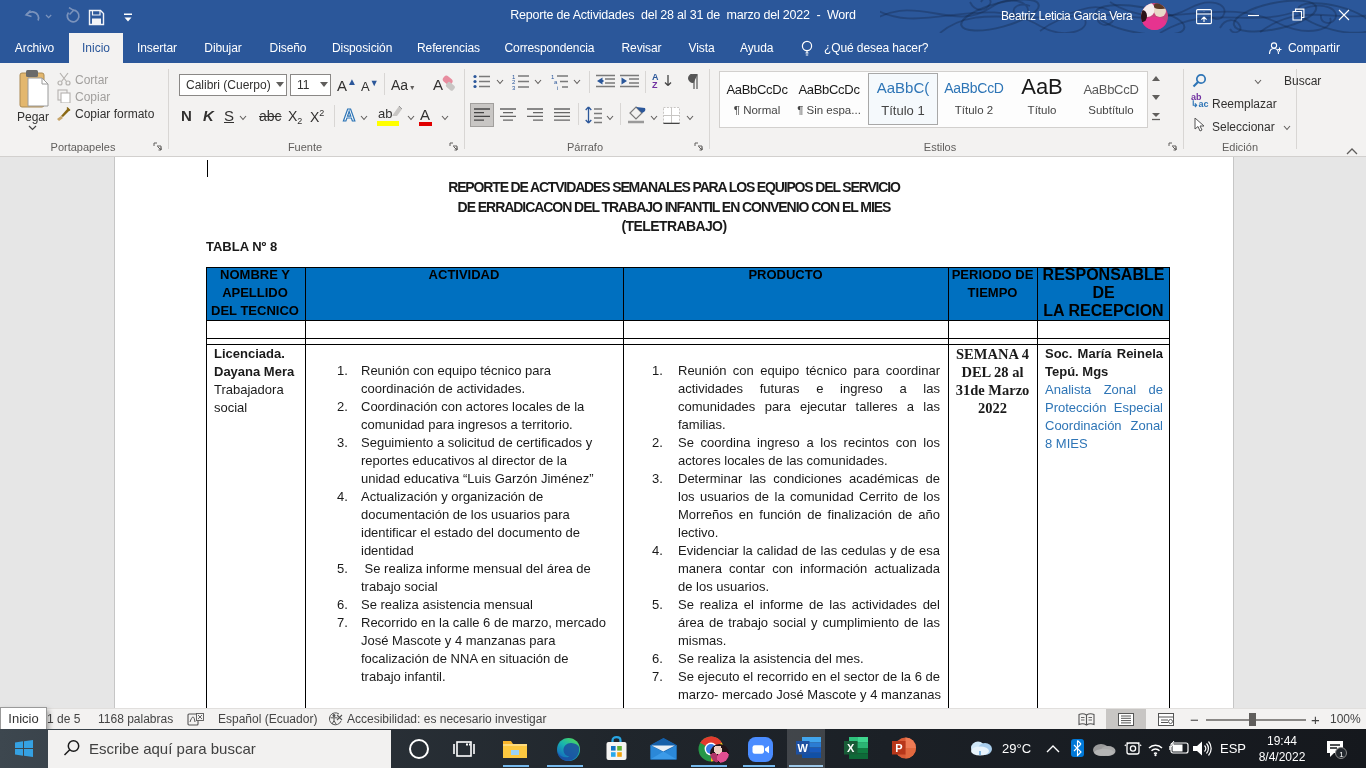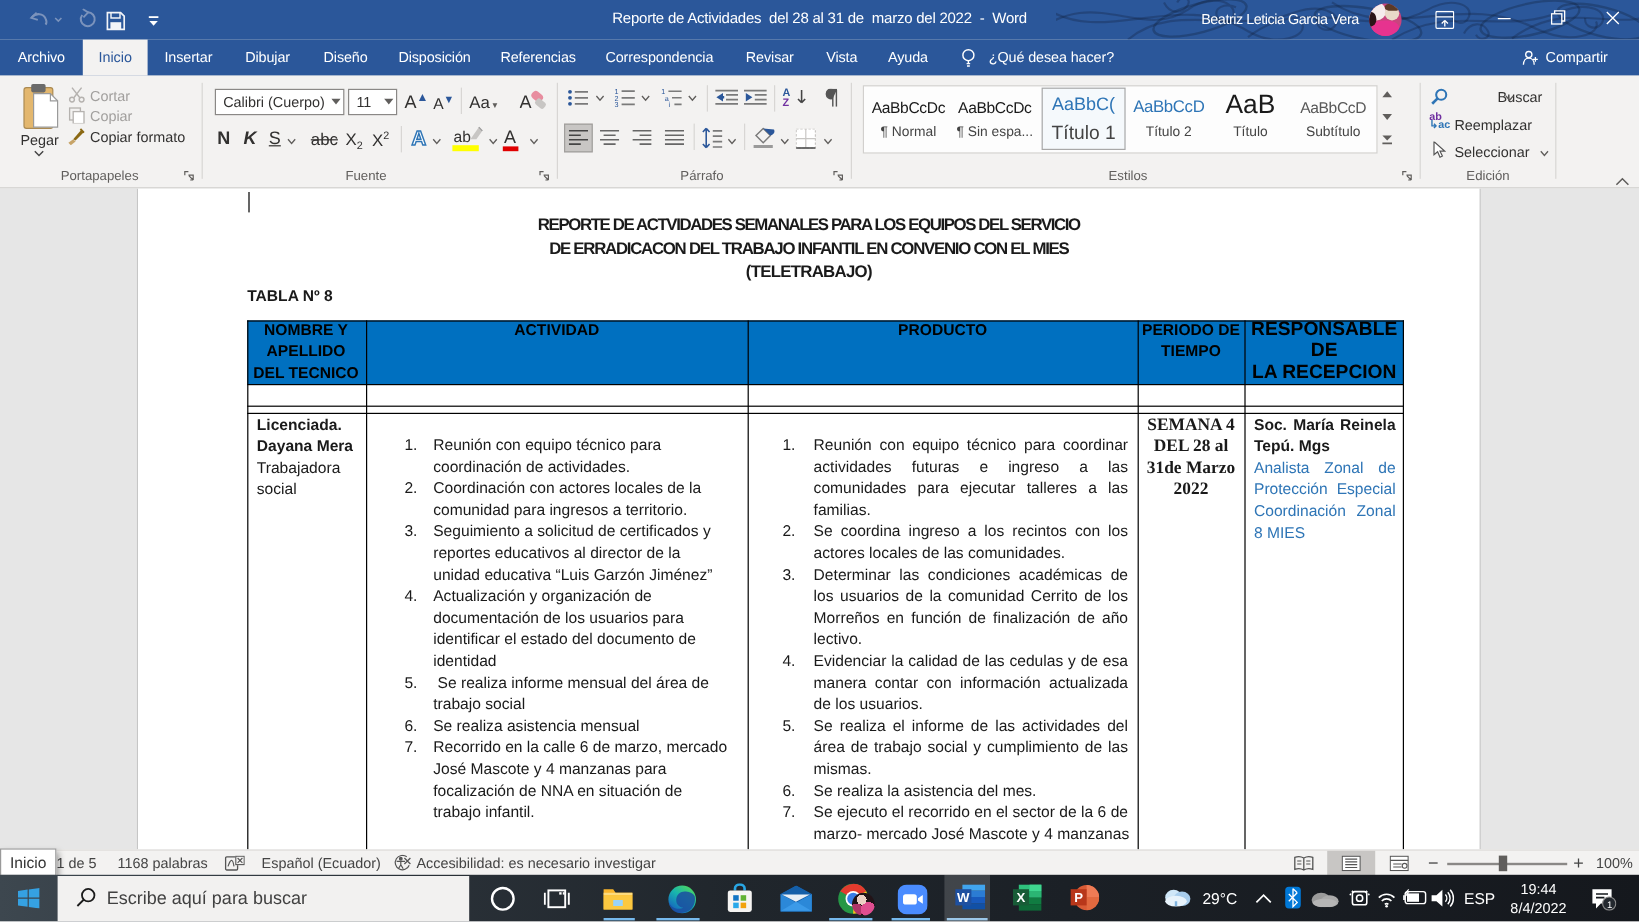--- a/index.html
+++ b/index.html
@@ -362,21 +362,21 @@
           <path d="M1 4 v-3 h3 M4 4 h4 v4 M8 8 l-3.5-3.5 M8 8 h-2.5 M8 8 v-2.5"></path>
         </g>
       </svg>
   <div class="abs" style="left:719px;top:8px;width:429px;height:57px;background:#fdfdfd;border:1px solid #d2d0ce;"></div>
   <div class="abs" style="left:724px;top:19px;width:66px;text-align:center;font-size:13px;color:#1a1a1a;white-space:nowrap;letter-spacing:-0.3px;">AaBbCcDc</div>
   <div class="abs" style="left:724px;top:41px;width:66px;text-align:center;font-size:11.5px;color:#444;white-space:nowrap;">¶ Normal</div>
   <div class="abs" style="left:796px;top:19px;width:66px;text-align:center;font-size:13px;color:#1a1a1a;white-space:nowrap;letter-spacing:-0.3px;">AaBbCcDc</div>
   <div class="abs" style="left:796px;top:41px;width:66px;text-align:center;font-size:11.5px;color:#444;white-space:nowrap;">¶ Sin espa...</div>
   <div class="abs" style="left:868px;top:10px;width:70px;height:52px;background:#f5f9fc;border:1.5px solid #a8a8a8;"></div>
   <div class="abs" style="left:870px;top:16px;width:66px;text-align:center;font-size:15px;color:#2e75b6;white-space:nowrap;">AaBbC(</div>
-  <div class="abs" style="left:870px;top:40px;width:66px;text-align:center;font-size:16px;color:#444;white-space:nowrap;">Título 1</div>
+  <div class="abs" style="left:870px;top:40px;width:66px;text-align:center;font-size:13px;color:#444;white-space:nowrap;">Título 1</div>
   <div class="abs" style="left:941px;top:17px;width:66px;text-align:center;font-size:14px;color:#2e75b6;white-space:nowrap;letter-spacing:-0.3px;">AaBbCcD</div>
   <div class="abs" style="left:941px;top:41px;width:66px;text-align:center;font-size:11.5px;color:#444;white-space:nowrap;">Título 2</div>
   <div class="abs" style="left:1010px;top:11px;width:64px;text-align:center;font-size:22px;color:#1a1a1a;white-space:nowrap;">AaB</div>
   <div class="abs" style="left:1010px;top:41px;width:64px;text-align:center;font-size:11.5px;color:#444;white-space:nowrap;">Título</div>
   <div class="abs" style="left:1077px;top:19px;width:68px;text-align:center;font-size:13px;color:#595959;white-space:nowrap;letter-spacing:-0.3px;">AaBbCcD</div>
   <div class="abs" style="left:1077px;top:41px;width:68px;text-align:center;font-size:11.5px;color:#444;white-space:nowrap;">Subtítulo</div>
   <div class="abs" style="left:1149px;top:9px;width:14px;height:55px;">
     <svg width="10" height="7" viewBox="0 0 10 7" style="position:absolute;left:2px;top:3px;">
           <path d="M5 1 L9 6 H1 Z" fill="#605e5c"></path>
         </svg>
@@ -388,21 +388,21 @@
           <path d="M1 8.5 h8" stroke="#605e5c" stroke-width="1.3"></path>
         </svg>
   </div>
 
   <div class="gsep" style="left:1296px;"></div>
   <div class="glabel" style="left:1190px;width:100px;">Edición</div>
   <svg class="abs" style="left:1192px;top:10px" width="15" height="15" viewBox="0 0 15 15">
         <circle cx="9" cy="6" r="4.2" fill="none" stroke="#2e75b6" stroke-width="1.7"></circle>
         <path d="M6 9 L1.5 13.5" stroke="#2e75b6" stroke-width="2.2"></path>
       </svg>
-  <div class="rtxt abs" style="left:1248px;top:11px;">Buscar</div>
+  <div class="rtxt abs" style="left:1284px;top:11px;">Buscar</div>
   <svg class="abs" style="left:1254px;top:16px" width="8" height="6" viewBox="0 0 8 6">
         <path d="M1 1 l3 3.5 L7 1" fill="none" stroke="#605e5c" stroke-width="1.1"></path>
       </svg>
   <div class="abs" style="left:1191px;top:31px;font-size:9px;font-weight:bold;line-height:7px;"><span style="color:#7030a0;">ab</span><br><span style="color:#2e75b6;">↳ac</span></div>
   <div class="rtxt abs" style="left:1212px;top:34px;">Reemplazar</div>
   <svg class="abs" style="left:1194px;top:55px" width="11" height="14" viewBox="0 0 11 14">
         <path d="M1 0 L1 11 L4 8.5 L6 13 L8 12 L6 8 L10 8 Z" fill="#fff" stroke="#555" stroke-width="1"></path>
       </svg>
   <div class="rtxt abs" style="left:1212px;top:57px;">Seleccionar</div>
   <svg class="abs" style="left:1283px;top:62px" width="8" height="6" viewBox="0 0 8 6">

